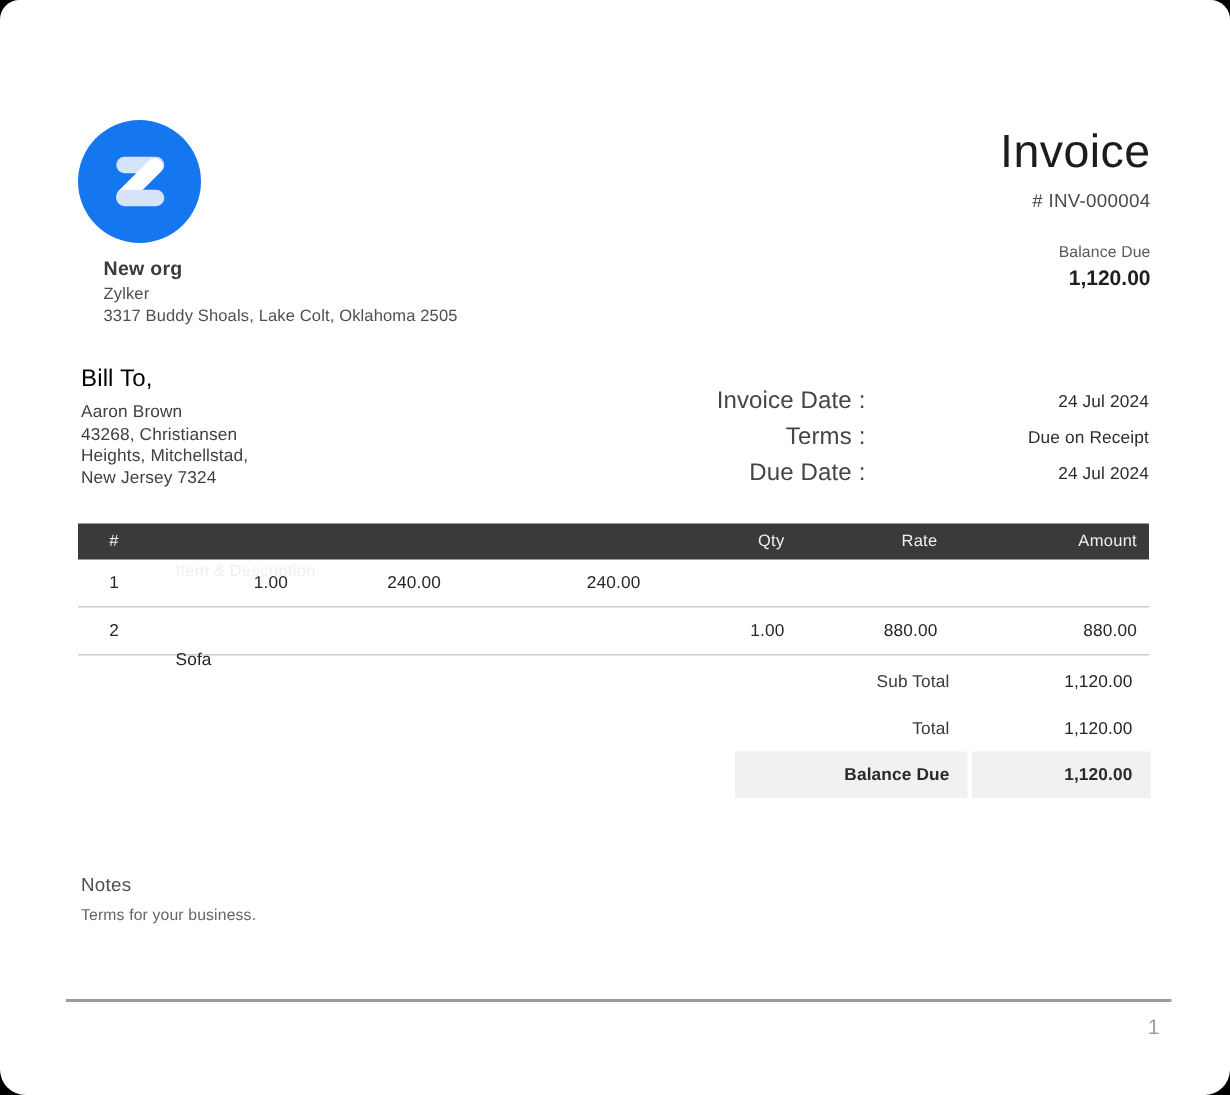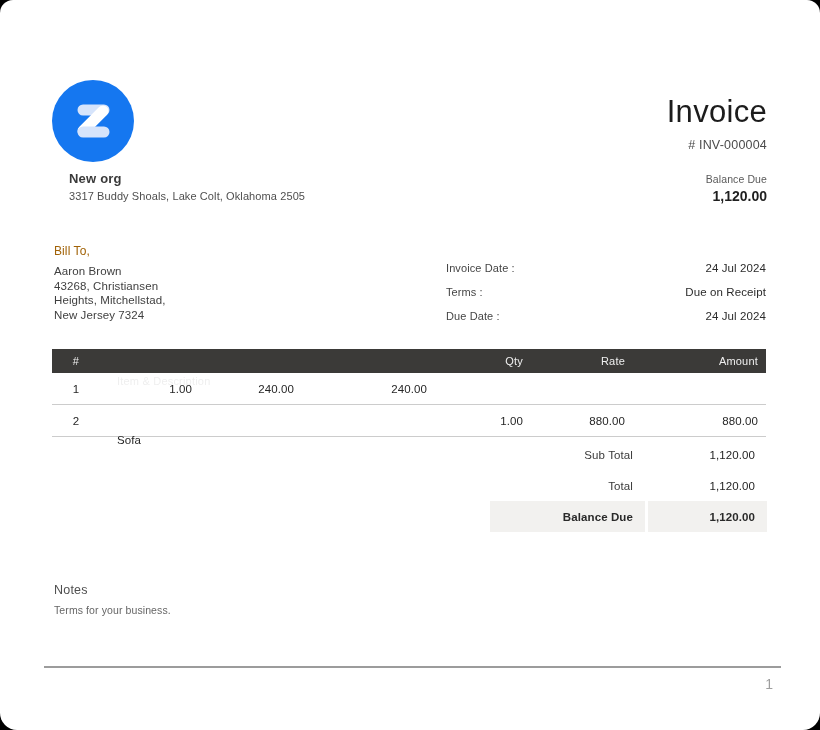--- a/index.html
+++ b/index.html
@@ -18,33 +18,33 @@
   
   .logo {
     position: absolute; left: 52px; top: 80px;
     width: 82px; height: 82px; border-radius: 50%;
     background: #1577f0;
   }
   .org-block { position: absolute; left: 54px; top: 171px; margin-left: 15px; }
   .org-name { font-size: 13px; font-weight: 700; color: #3a3a3a; letter-spacing: 0.2px; margin-bottom: 3px; }
   .org-line { font-size: 11px; color: #4f4f4f; line-height: 14.5px; letter-spacing: 0.1px; }
   
-  .title-block { position: absolute; right: 53px; top: 95px; text-align: right; }
+  .title-block { position: absolute; right: 53px; top: 84px; text-align: right; }
   .doc-title { font-size: 31px; font-weight: 400; color: #1c1c1c; letter-spacing: 0.3px; line-height: 34px; }
   .doc-number { margin-top: 9px; font-size: 12.5px; color: #4b4b4b; letter-spacing: 0.2px; }
   .balance-label { margin-top: 21px; font-size: 10.5px; color: #5a5a5a; letter-spacing: 0.1px; }
   .balance-value { margin-top: 3px; font-size: 14px; font-weight: 700; color: #1f1f1f; }
   
   .billto-block { position: absolute; left: 54px; top: 244px; }
-  .billto-label { font-size: 12px; color: #a16207; margin-bottom: 6px; letter-spacing: 0.1px; }
+  .billto-label { font-size: 16px; color: #000000; margin-bottom: 6px; letter-spacing: 0.1px; }
   .billto-line { font-size: 11.5px; color: #3f3f3f; line-height: 14.5px; letter-spacing: 0.1px; }
   
   .meta-block { position: absolute; top: 256px; right: 54px; width: 320px; }
   .meta-row { display: flex; align-items: center; height: 24px; }
-  .meta-label { flex: 1; font-size: 11px; color: #454545; letter-spacing: 0.1px; }
+  .meta-label { flex: 1; text-align: right; font-size: 16px; color: #454545; letter-spacing: 0.1px; }
   .meta-value { width: 189px; text-align: right; font-size: 11.5px; color: #2b2b2b; letter-spacing: 0.1px; }
   
   .items-table { position: absolute; left: 52px; top: 349px; width: 714px; }
   .thead {
     display: flex; align-items: center; height: 24px;
     background: #3b3a38; color: #efefef; font-size: 11px; letter-spacing: 0.2px;
   }
   .trow {
     display: flex; align-items: center; height: 32px;
     border-bottom: 1px solid #cccccc;
@@ -84,20 +84,21 @@
   <div class="logo">
     <svg width="82" height="82" viewBox="0 0 82 82">
       <line x1="31" y1="30" x2="52" y2="30" stroke="#d6e4fb" stroke-width="11" stroke-linecap="round"></line>
       <line x1="51" y1="31" x2="31" y2="51" stroke="#ffffff" stroke-width="11" stroke-linecap="round"></line>
       <line x1="31" y1="52" x2="52" y2="52" stroke="#d6e4fb" stroke-width="11" stroke-linecap="round"></line>
     </svg>
   </div>
 
   <div class="org-block">
     <div class="org-name">New org</div>
+    <div class="org-line">Zylker</div>
     <div class="org-line">3317 Buddy Shoals, Lake Colt, Oklahoma 2505</div>
   </div>
 
   <div class="title-block">
     <div class="doc-title">Invoice</div>
     <div class="doc-number"># INV-000004</div>
     <div class="balance-label">Balance Due</div>
     <div class="balance-value">1,120.00</div>
   </div>
 

